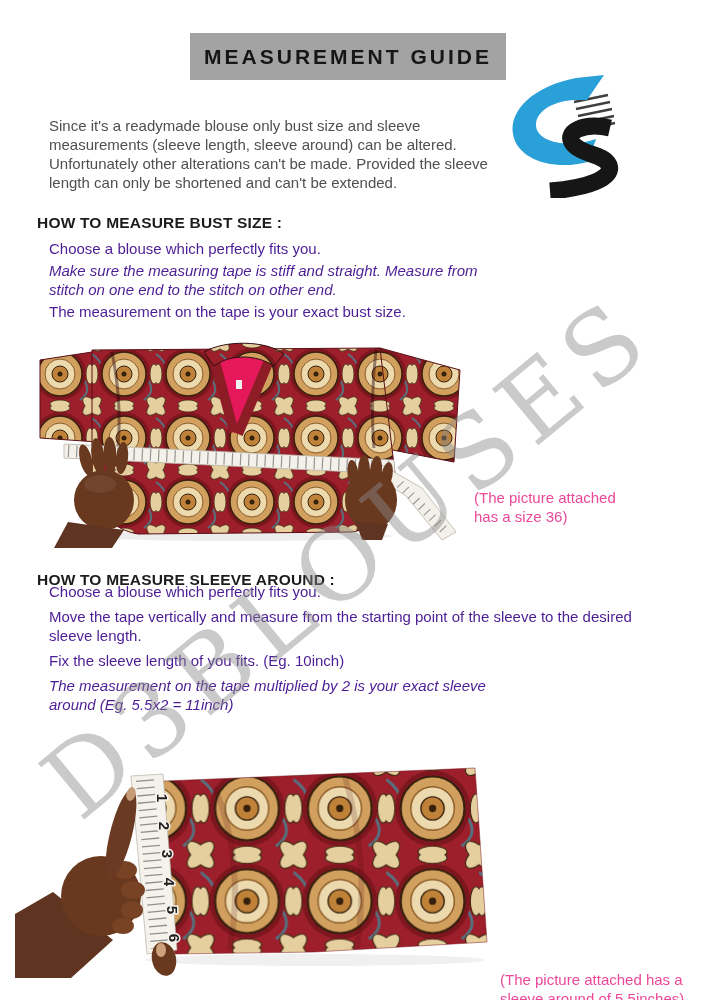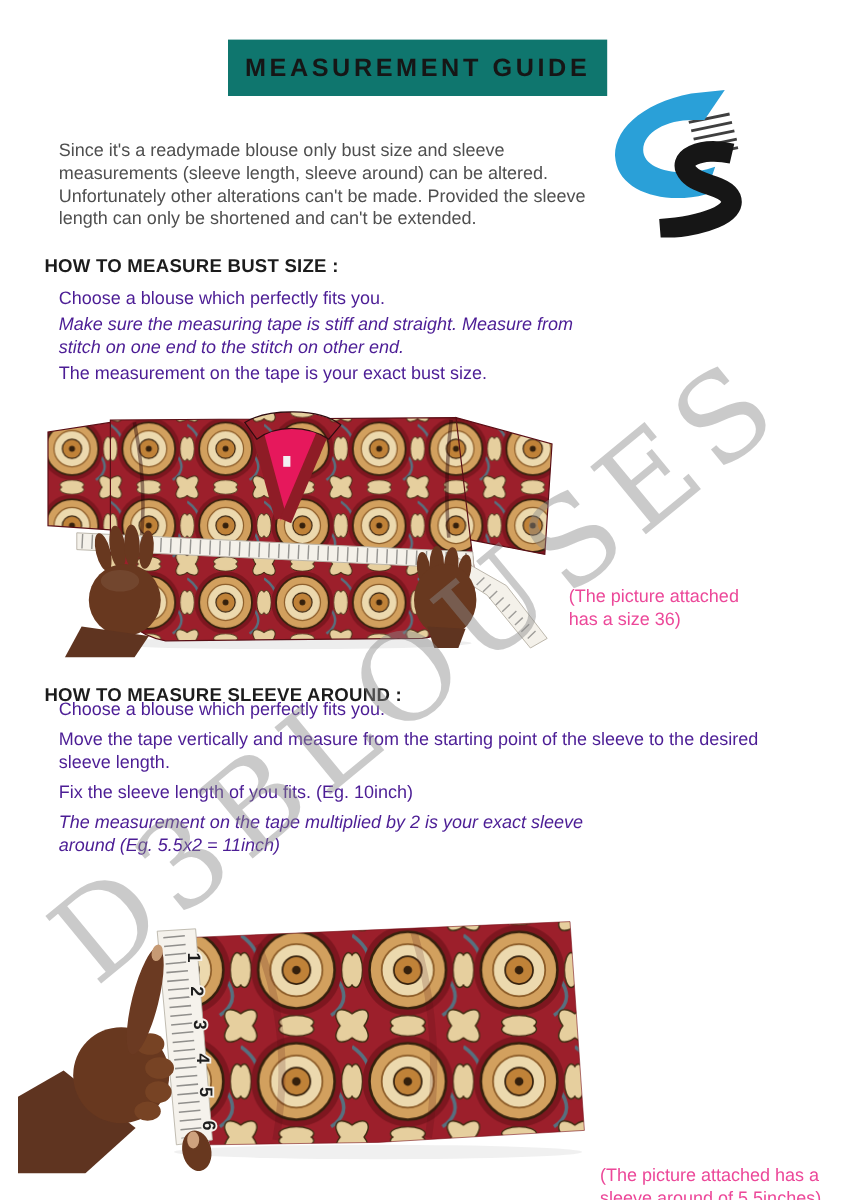--- a/index.html
+++ b/index.html
@@ -2,21 +2,21 @@
 <html><head>
 <meta charset="utf-8">
 <style>
   html,body{margin:0;padding:0;}
   body{
     width:707px;height:1000px;position:relative;background:#ffffff;
     font-family:"Liberation Sans", sans-serif;overflow:hidden;
   }
   .title-bar{
     position:absolute;left:190px;top:33px;width:316px;height:47px;
-    background:#0f766e;display:flex;align-items:center;justify-content:center;
+    background:#a3a3a3;display:flex;align-items:center;justify-content:center;
   }
   .title-bar span{
     font-size:21px;font-weight:bold;letter-spacing:3px;color:#161616;white-space:nowrap;
   }
   .logo{position:absolute;left:504px;top:72px;width:126px;height:126px;}
   .intro{
     position:absolute;left:37px;top:104px;width:452px;
     font-size:15px;line-height:19px;color:#4f4f4f;margin:12px;
   }
   .section-heading{

